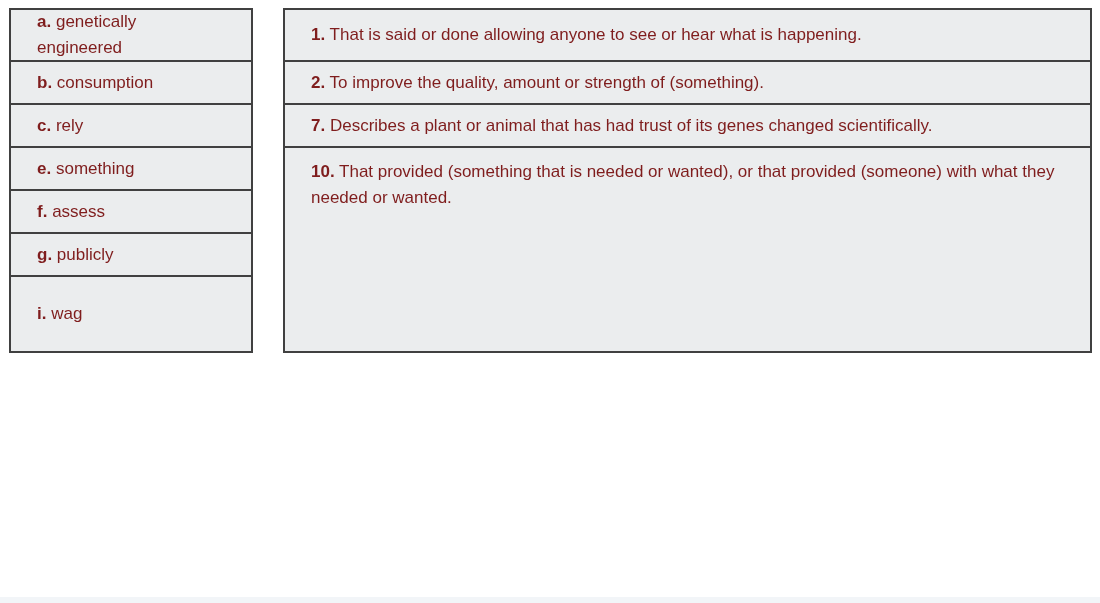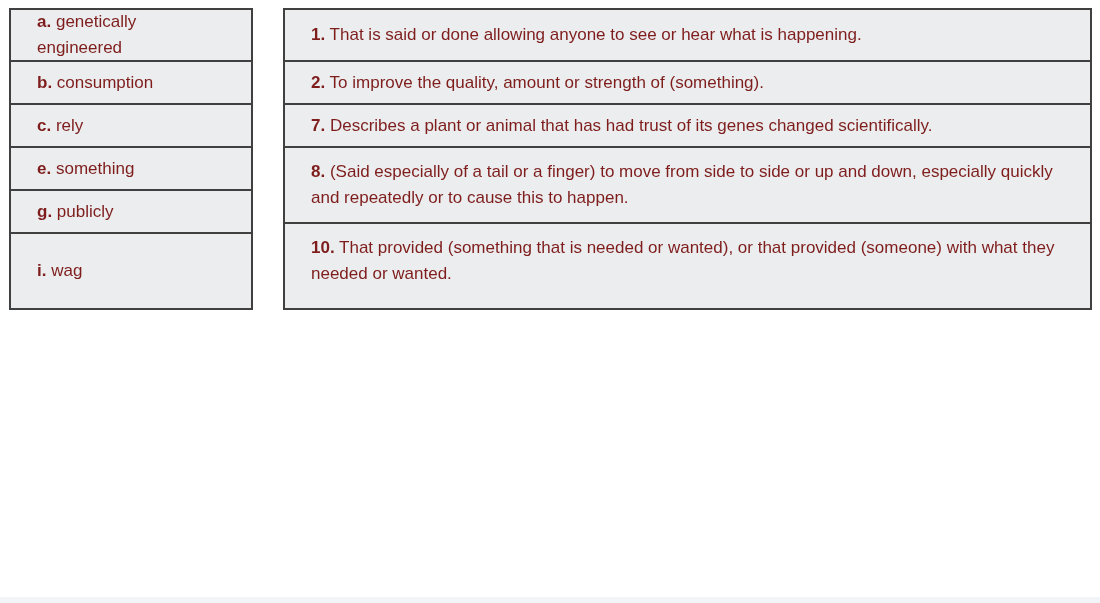--- a/index.html
+++ b/index.html
@@ -71,37 +71,37 @@
       <div class="row">
         <p class="cell-text"><b>b.</b> <span>consumption</span></p>
       </div>
       <div class="row">
         <p class="cell-text"><b>c.</b> <span>rely</span></p>
       </div>
       <div class="row">
         <p class="cell-text"><b>e.</b> <span>something</span></p>
       </div>
       <div class="row">
+        <p class="cell-text"><b>f.</b> <span>assess</span></p>
+      </div>
+      <div class="row">
         <p class="cell-text"><b>g.</b> <span>publicly</span></p>
       </div>
       <div class="row tall">
         <p class="cell-text"><b>i.</b> <span>wag</span></p>
       </div>
     </div>
   <div class="col defs" id="defs-col">
       <div class="row">
         <p class="cell-text"><b>1.</b> <span>That is said or done allowing anyone to see or hear what is happening.</span></p>
       </div>
       <div class="row">
         <p class="cell-text"><b>2.</b> <span>To improve the quality, amount or strength of (something).</span></p>
       </div>
       <div class="row">
         <p class="cell-text"><b>7.</b> <span>Describes a plant or animal that has had trust of its genes changed scientifically.</span></p>
       </div>
       <div class="row tall">
-        <p class="cell-text"><b>8.</b> <span>(Said especially of a tail or a finger) to move from side to side or up and down, especially quickly and repeatedly or to cause this to happen.</span></p>
-      </div>
-      <div class="row tall">
         <p class="cell-text"><b>10.</b> <span>That provided (something that is needed or wanted), or that provided (someone) with what they needed or wanted.</span></p>
       </div>
     </div>
 </div>
 <div class="bottom-strip"></div>
 
 </body></html>

